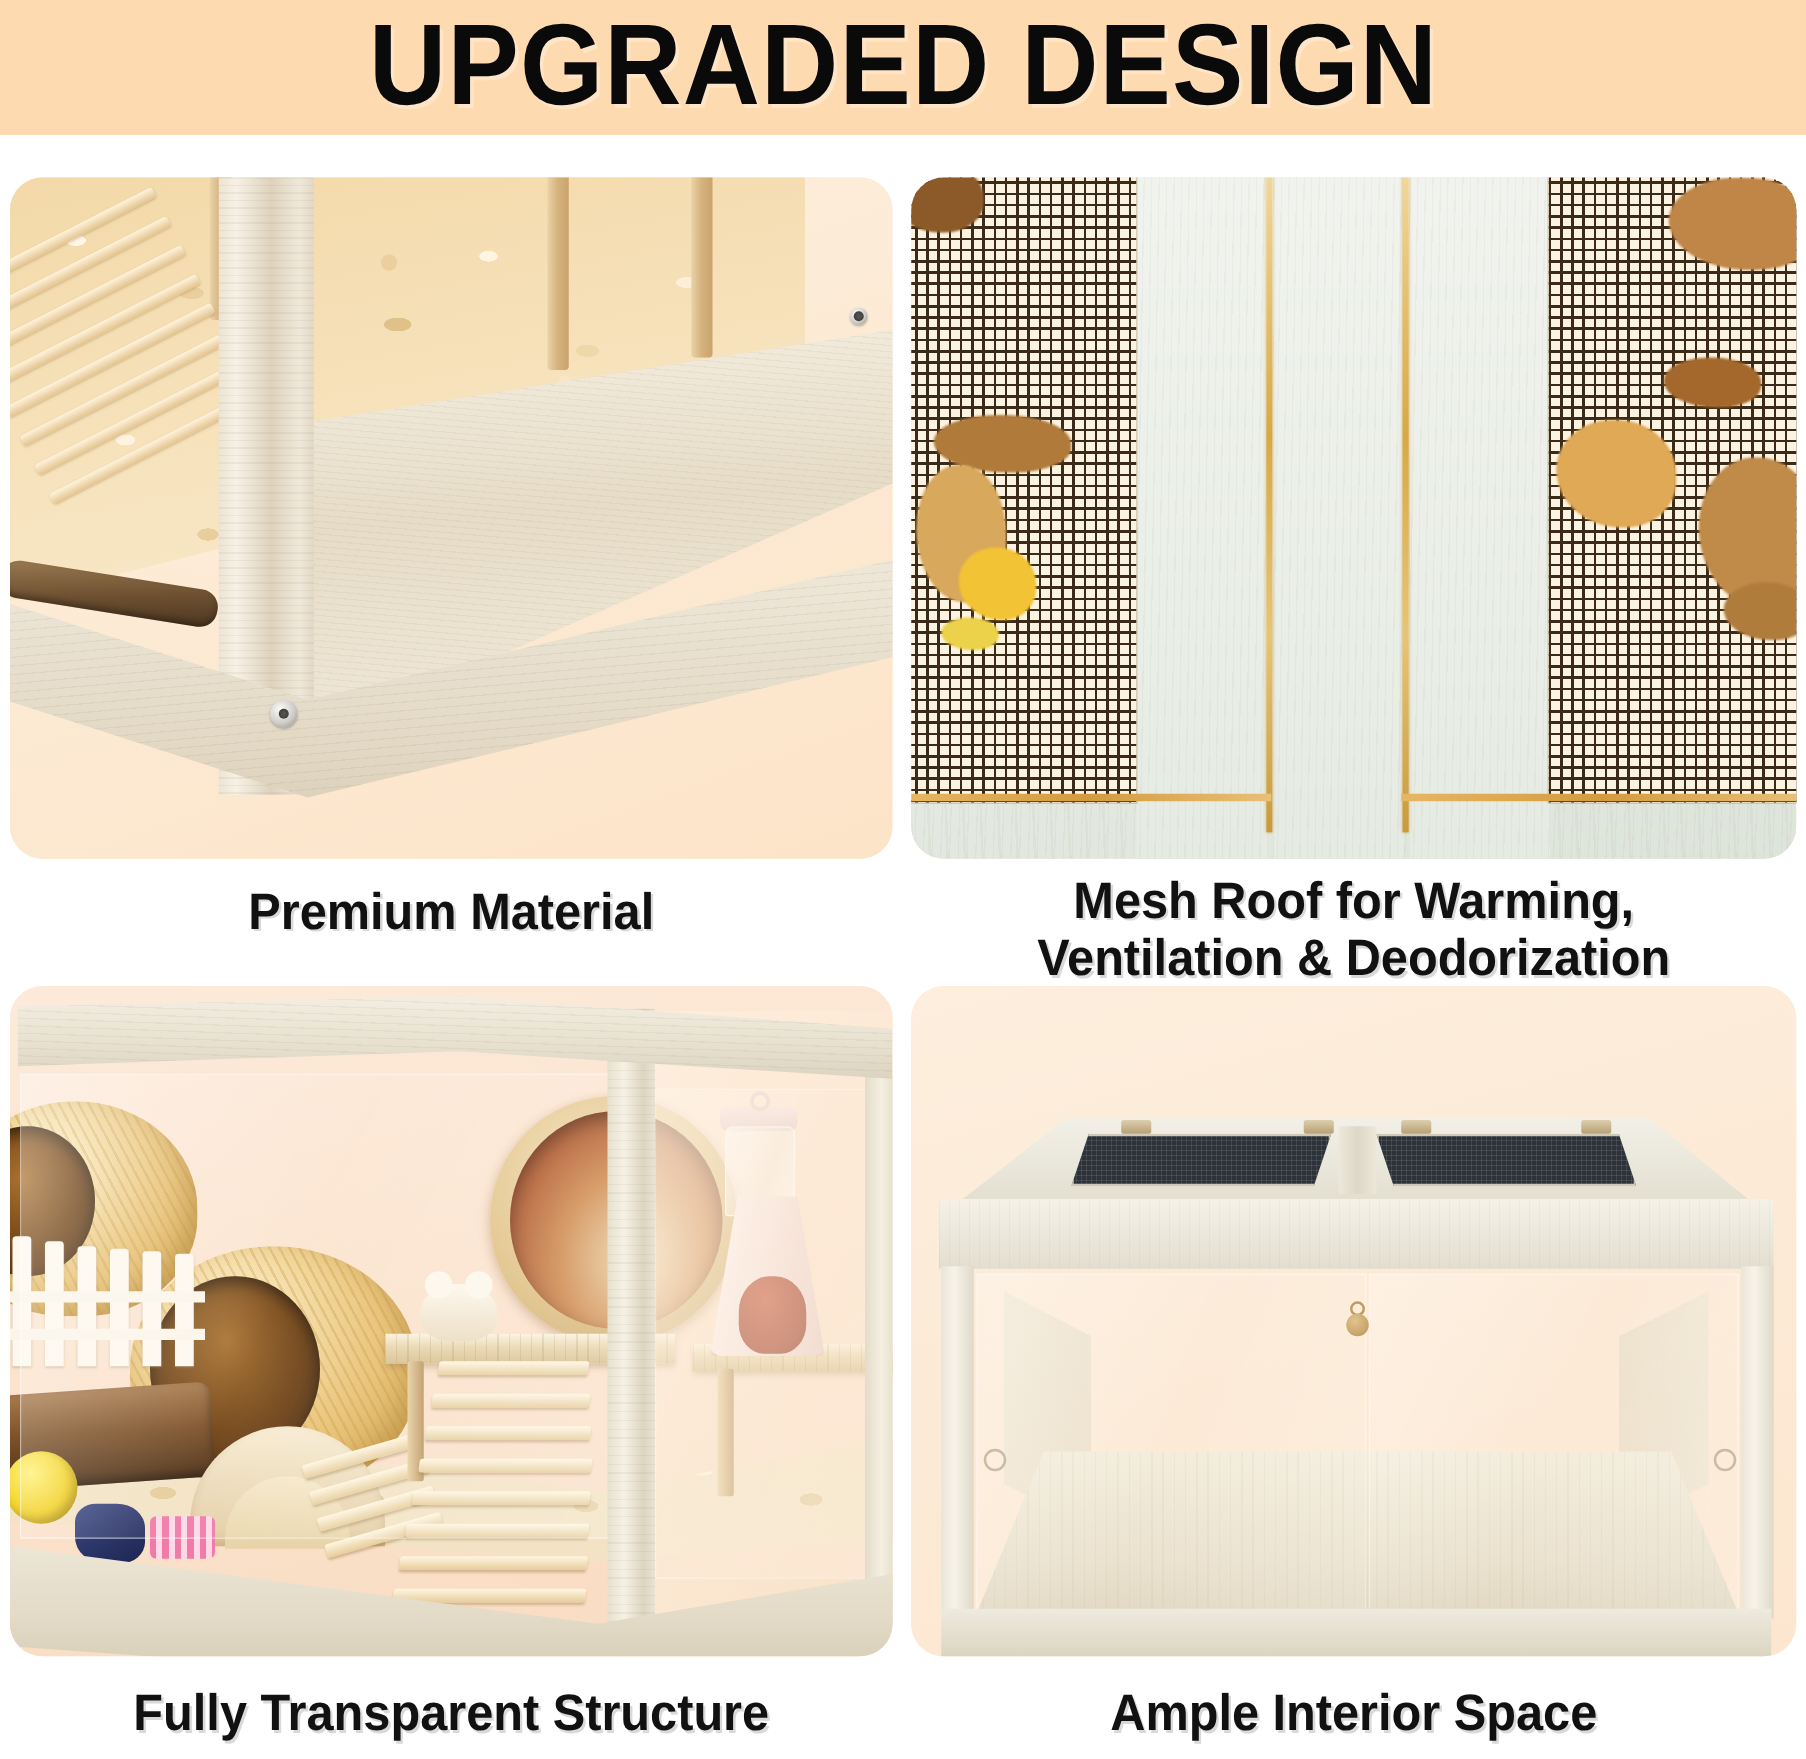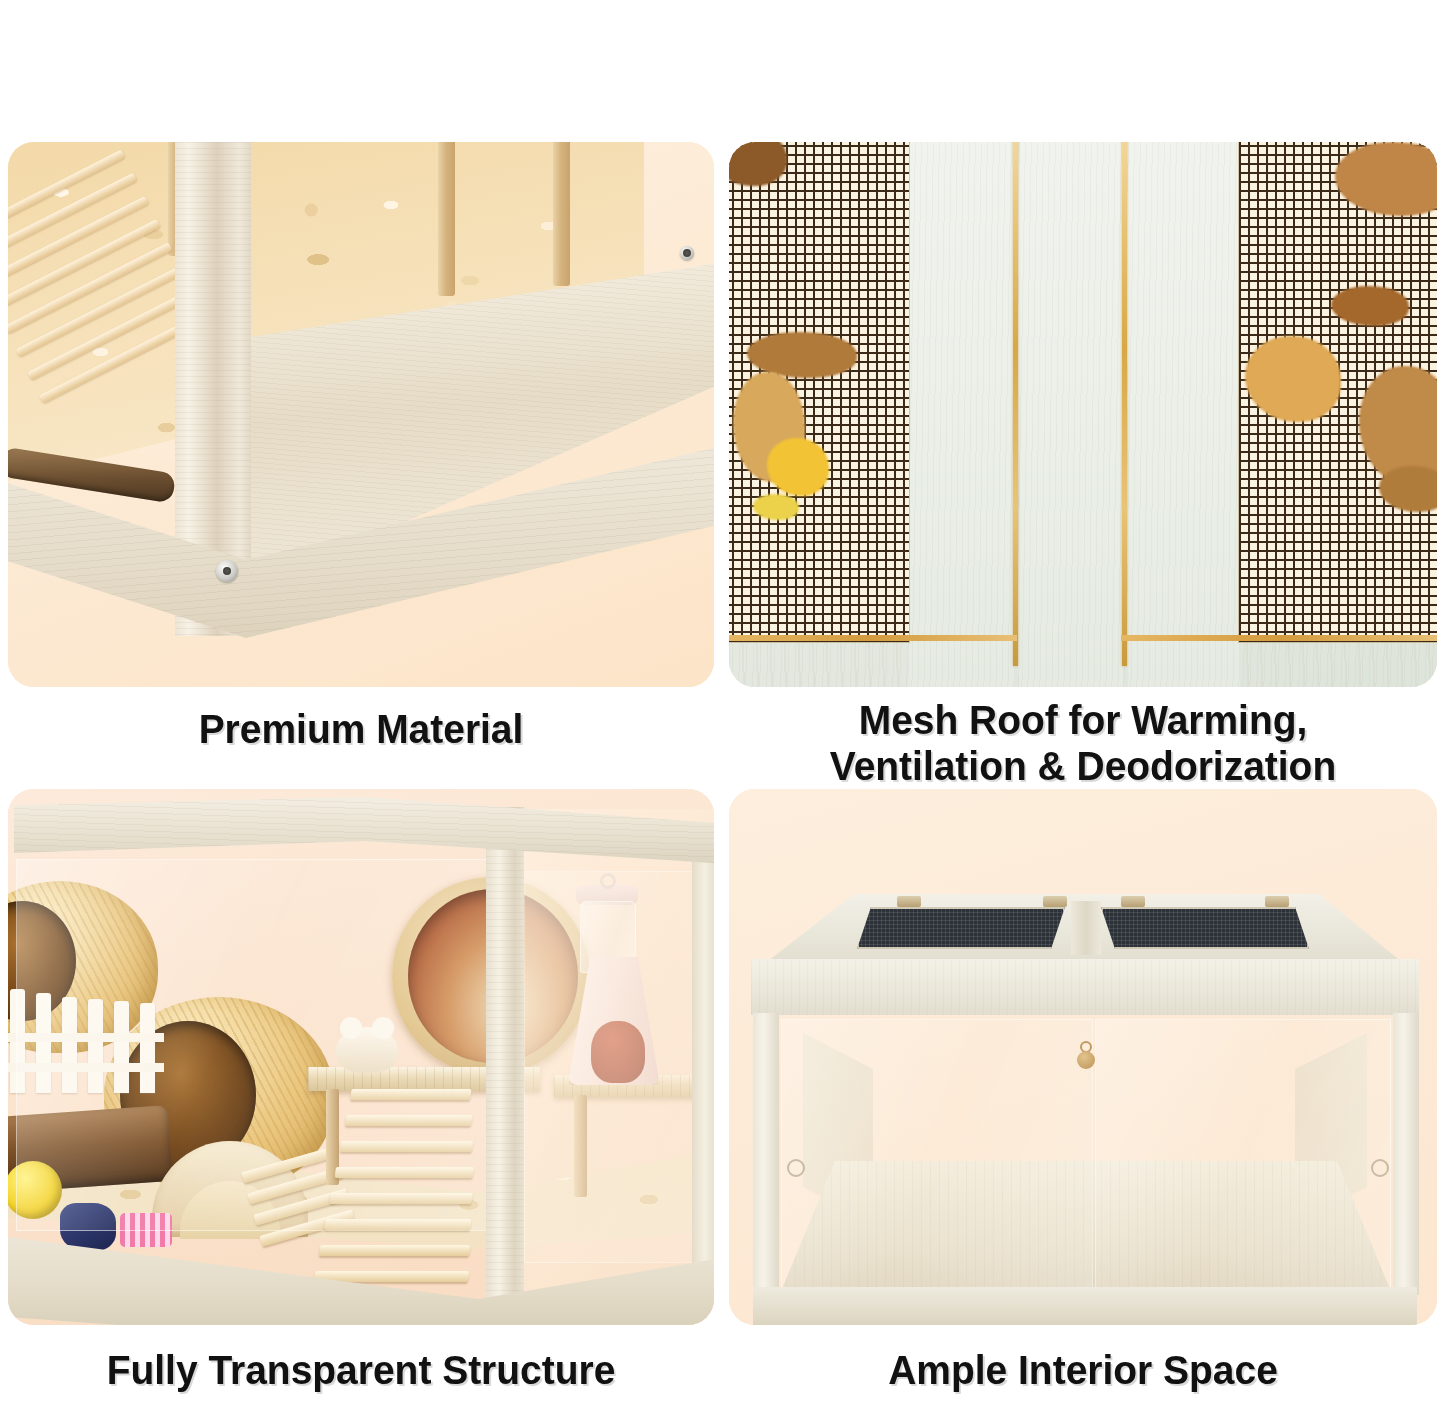--- a/index.html
+++ b/index.html
@@ -445,20 +445,23 @@
     position: absolute; left: 566px; top: 244px; width: 72px; height: 190px;
     background: linear-gradient(260deg, rgba(238,230,210,.85), rgba(226,216,192,.6));
     clip-path: polygon(72px 0, 0 36px, 0 190px, 72px 154px);
   }
 </style>
 </head>
 <body>
 
 <div id="page">
 
+  <div id="header-banner">
+    <div id="header-title">UPGRADED DESIGN</div>
+  </div>
 
   <div class="panel" id="panel-premium-material">
     <div class="photo" id="photo-premium">
       <div class="pm-bg-glow"></div>
       <div class="pm-interior"></div>
       <div class="pm-shavings"></div>
 
       <div class="pm-post" style="left:430px; top:-6px; height:160px;"></div>
       <div class="pm-post" style="left:545px; top:-6px; height:150px;"></div>
       <div class="pm-post" style="left:160px; top:-6px; height:120px;"></div>

